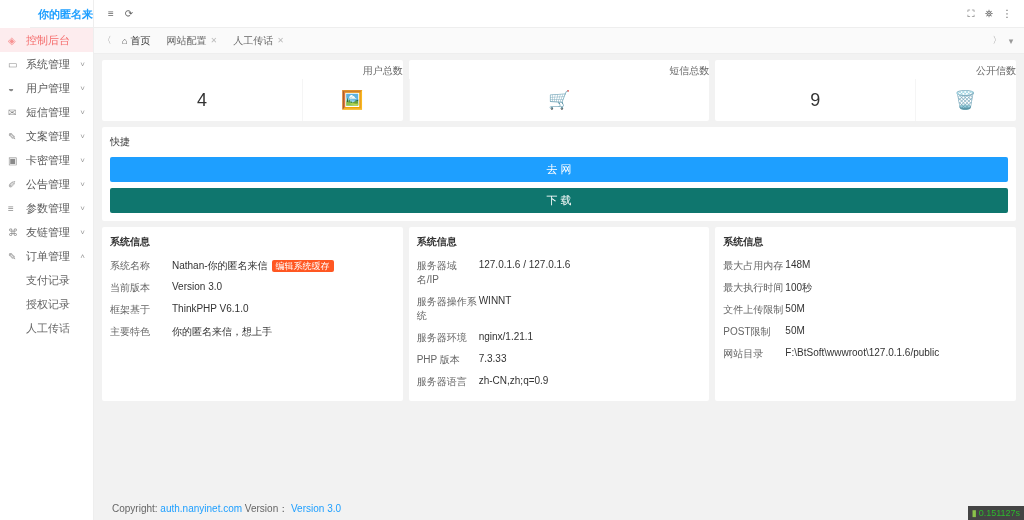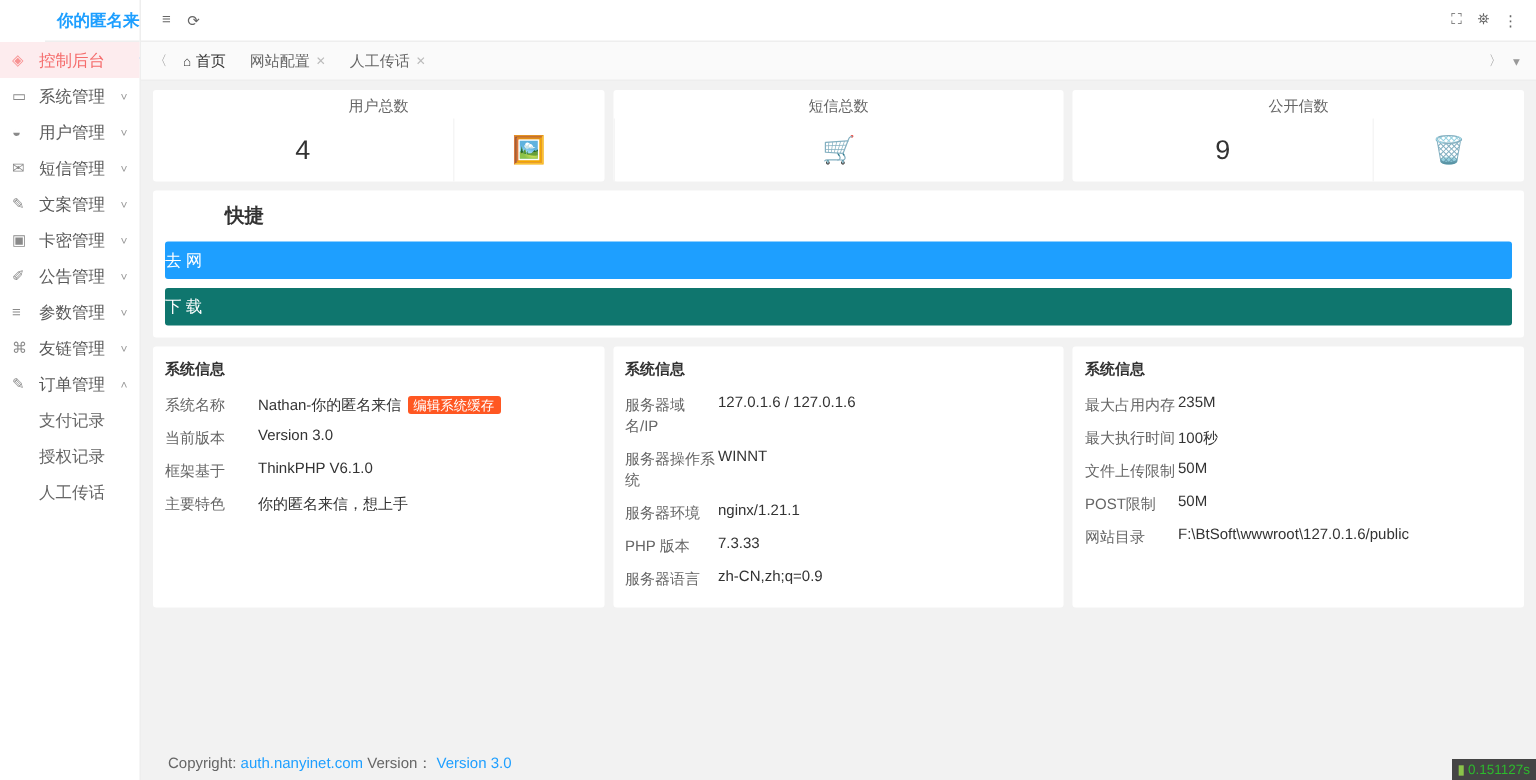--- a/index.html
+++ b/index.html
@@ -19,27 +19,27 @@
 .topbar .sp{flex:1;}
 .tabs{height:26px;background:#fafafa;display:flex;align-items:center;padding:0 6px;border-bottom:1px solid #eee;}
 .tabs .navic{width:14px;text-align:center;color:#999;cursor:pointer;font-size:9px;}
 .tabs .tab{padding:0 8px;font-size:10px;color:#666;cursor:pointer;display:flex;align-items:center;}
 .tabs .tab.home{color:#333;}
 .tabs .tab .cl{margin-left:4px;color:#bbb;font-size:8px;}
 .tabs .tab .hm{margin-right:3px;font-size:9px;}
 .content{flex:1;padding:6px 8px;overflow:auto;position:relative;}
 .stats{display:flex;gap:6px;margin-bottom:6px;}
 .stat{flex:1;background:#fff;border-radius:2px;display:flex;flex-direction:column;}
-.stat .t{text-align:center;padding:4px 0 0;font-size:10px;color:#666;border-bottom:1px solid transparent;}
+.stat .t{text-align:right;padding:4px 0 0;font-size:10px;color:#666;border-bottom:1px solid transparent;}
 .stat .b{display:flex;align-items:center;}
 .stat .v{flex:2;text-align:center;font-size:18px;color:#333;padding:10px 0;}
 .stat .ic{flex:1;text-align:center;font-size:18px;border-left:1px solid #f5f5f5;padding:10px 0;}
 .shortcut{background:#fff;border-radius:2px;padding:8px;margin-bottom:6px;}
-.shortcut .h{font-size:13px;color:#333;font-weight:bold;margin-bottom:8px;margin-left:40px;}
-.btn{display:block;width:100%;padding:5px 0;border-radius:2px;color:#fff;font-size:11px;margin-bottom:6px;cursor:pointer;font-family:Liberation Serif, serif;}
+.shortcut .h{font-size:10px;color:#333;font-weight:normal;margin-bottom:8px;}
+.btn{display:block;width:100%;text-align:center;padding:5px 0;border-radius:2px;color:#fff;font-size:11px;margin-bottom:6px;cursor:pointer;}
 .btn.blue{background:#1e9fff;}
 .btn.orange{background:#0f766e;margin-bottom:0;}
 .inforow{display:flex;gap:6px;}
 .infobox{flex:1;background:#fff;border-radius:2px;padding:8px;}
 .infobox .h{font-size:10px;font-weight:bold;margin-bottom:6px;}
 .kv{display:flex;padding:4px 0;font-size:10px;}
 .kv .k{width:62px;color:#666;flex-shrink:0;}
 .kv .vv{color:#333;}
 .badge{background:#ff5722;color:#fff;padding:1px 4px;border-radius:2px;font-size:9px;margin-left:4px;}
 .footer{position:absolute;bottom:4px;left:18px;font-size:10px;color:#666;}
@@ -210,21 +210,21 @@
             </div>
             <div class="kv">
               <div class="k">服务器语言</div>
               <div class="vv">zh-CN,zh;q=0.9</div>
             </div>
           </div>
         <div class="infobox" id="info3">
             <div class="h">系统信息</div>
             <div class="kv">
               <div class="k">最大占用内存</div>
-              <div class="vv">235M</div>
+              <div class="vv">148M</div>
             </div>
             <div class="kv">
               <div class="k">最大执行时间</div>
               <div class="vv">100秒</div>
             </div>
             <div class="kv">
               <div class="k">文件上传限制</div>
               <div class="vv">50M</div>
             </div>
             <div class="kv">

